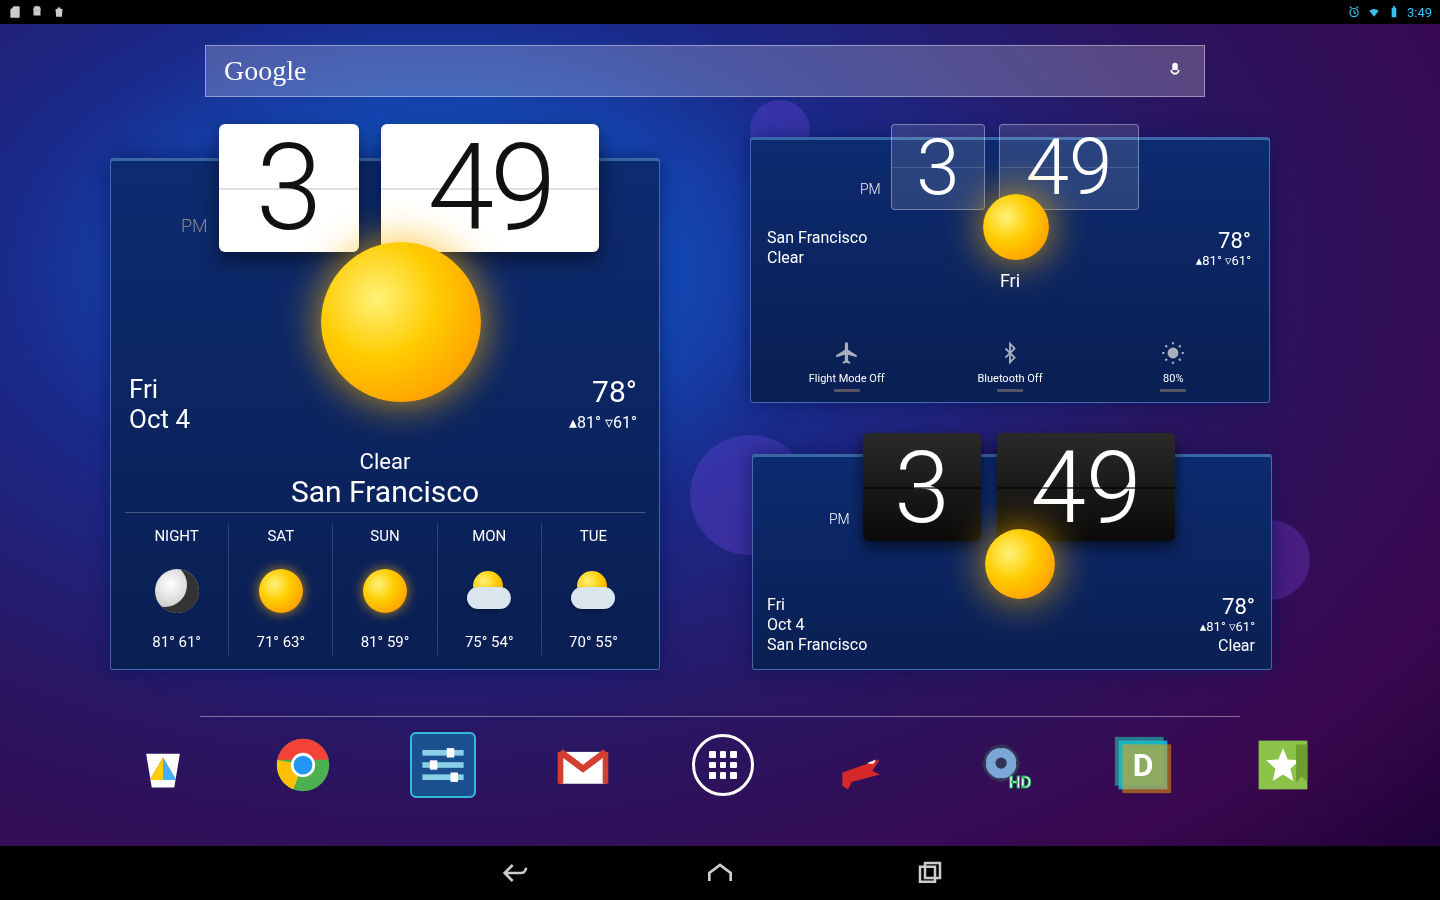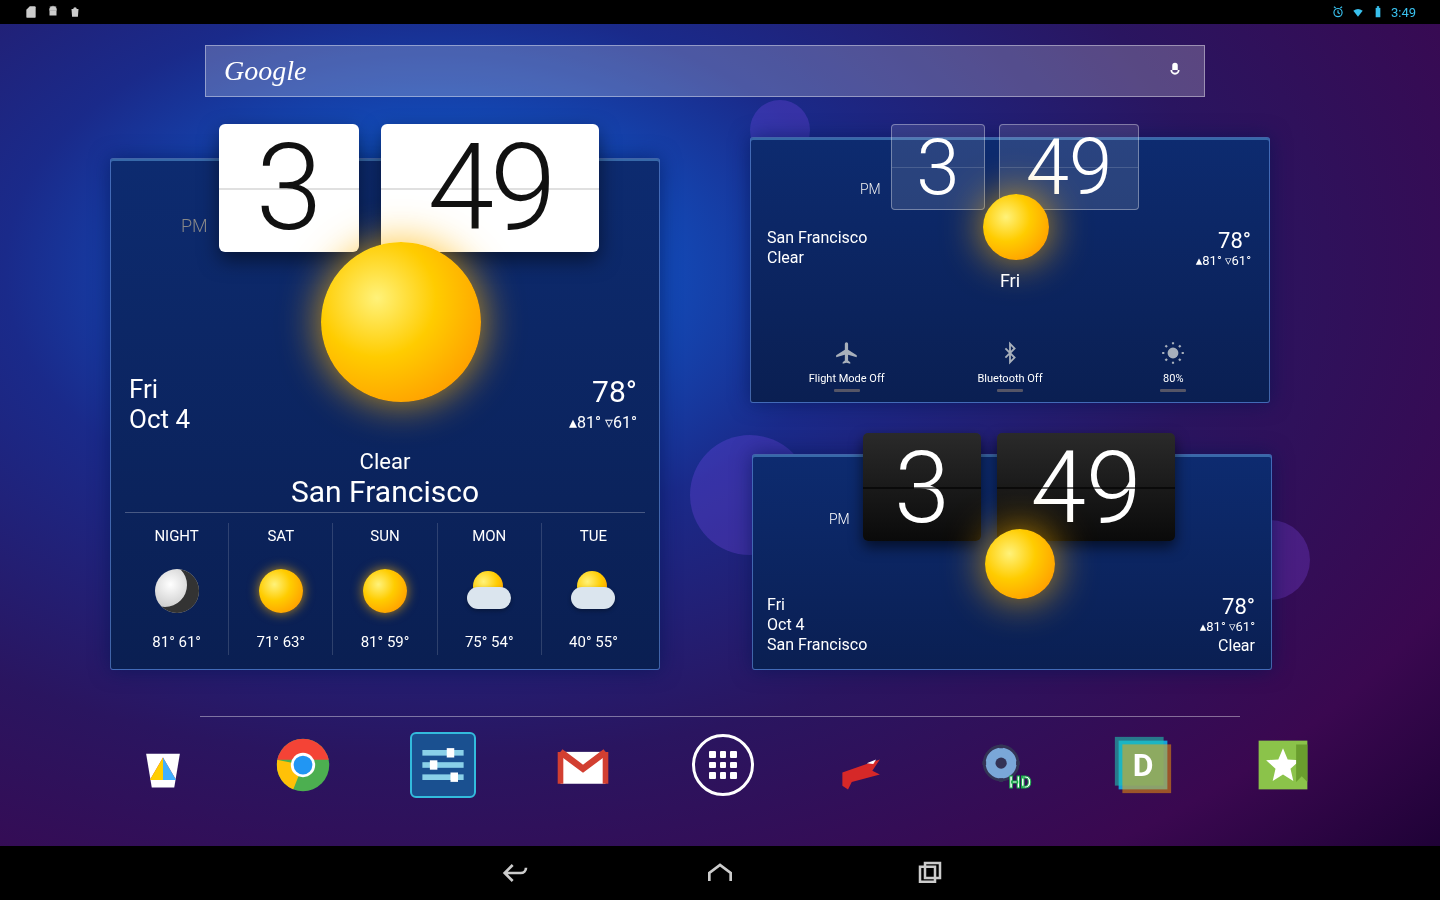--- a/index.html
+++ b/index.html
@@ -10,28 +10,28 @@
   overflow: hidden; position: relative; color: #fff;
 }
 
 .bokeh{position:absolute;border-radius:50%;background:rgba(140,80,255,0.25);pointer-events:none;}
 .b1{width:120px;height:120px;left:690px;top:435px;}
 .b2{width:80px;height:80px;left:1230px;top:520px;}
 .b3{width:60px;height:60px;left:750px;top:100px;}
 .b4{width:40px;height:40px;left:1020px;top:460px;}
 
 
-.statusbar{position:absolute;top:0;left:0;right:0;height:24px;background:#000;display:flex;align-items:center;padding:0 24px;font-size:13px;}
+.statusbar{position:absolute;top:0;left:0;right:0;height:24px;background:#000;display:flex;align-items:center;padding:0 8px;font-size:13px;}
 .statusbar .left{display:flex;gap:8px;align-items:center}
 .statusbar .right{margin-left:auto;display:flex;gap:6px;align-items:center;color:#39c0ed}
 .ico{width:14px;height:14px;display:inline-block}
 
 
 .search{position:absolute;left:205px;top:45px;width:1000px;height:52px;background:rgba(255,255,255,0.22);border:1px solid rgba(255,255,255,0.4);display:flex;align-items:center;padding:0 18px}
-.search .glogo{font-family:"Times New Roman",serif;font-size:28px;color:#fff;font-style:italic}
+.search .glogo{font-family:"Times New Roman",serif;font-size:28px;color:#fff;}
 .search .mic{margin-left:auto;width:22px;height:22px;}
 
 
 .panel{position:absolute;background:linear-gradient(#0d2b70,#0a1f52);border:1px solid rgba(120,170,255,0.5);border-radius:3px;box-shadow:inset 0 2px 0 rgba(120,200,255,0.4), 0 0 20px rgba(0,20,80,0.6)}
 
 
 .w-large{left:110px;top:158px;width:550px;height:512px}
 .flip-large{position:absolute;left:108px;top:-35px;display:flex;gap:22px;align-items:center}
 .flip-card{background:#fff;color:#111;border-radius:6px;box-shadow:0 8px 20px rgba(0,0,0,0.5);position:relative;display:flex;align-items:center;justify-content:center}
 .flip-card::after{content:"";position:absolute;left:0;right:0;top:50%;height:2px;background:rgba(0,0,0,0.12)}
@@ -193,21 +193,21 @@
           <div class="c"></div>
         </div>
         <div class="tmp"><span>75°</span> <span>54°</span></div>
       </div>
     <div class="fc-col">
         <div class="lbl">TUE</div>
         <div class="cloudy-sm">
           <div class="s"></div>
           <div class="c"></div>
         </div>
-        <div class="tmp"><span>40°</span> <span>55°</span></div>
+        <div class="tmp"><span>70°</span> <span>55°</span></div>
       </div>
   </div>
 </div>
 
 <div class="panel w-tr">
   <div class="flip-tr">
     <div class="flip-glass fg-h">
       <span class="pm-tr">PM</span>
       <span>3</span>
     </div>

